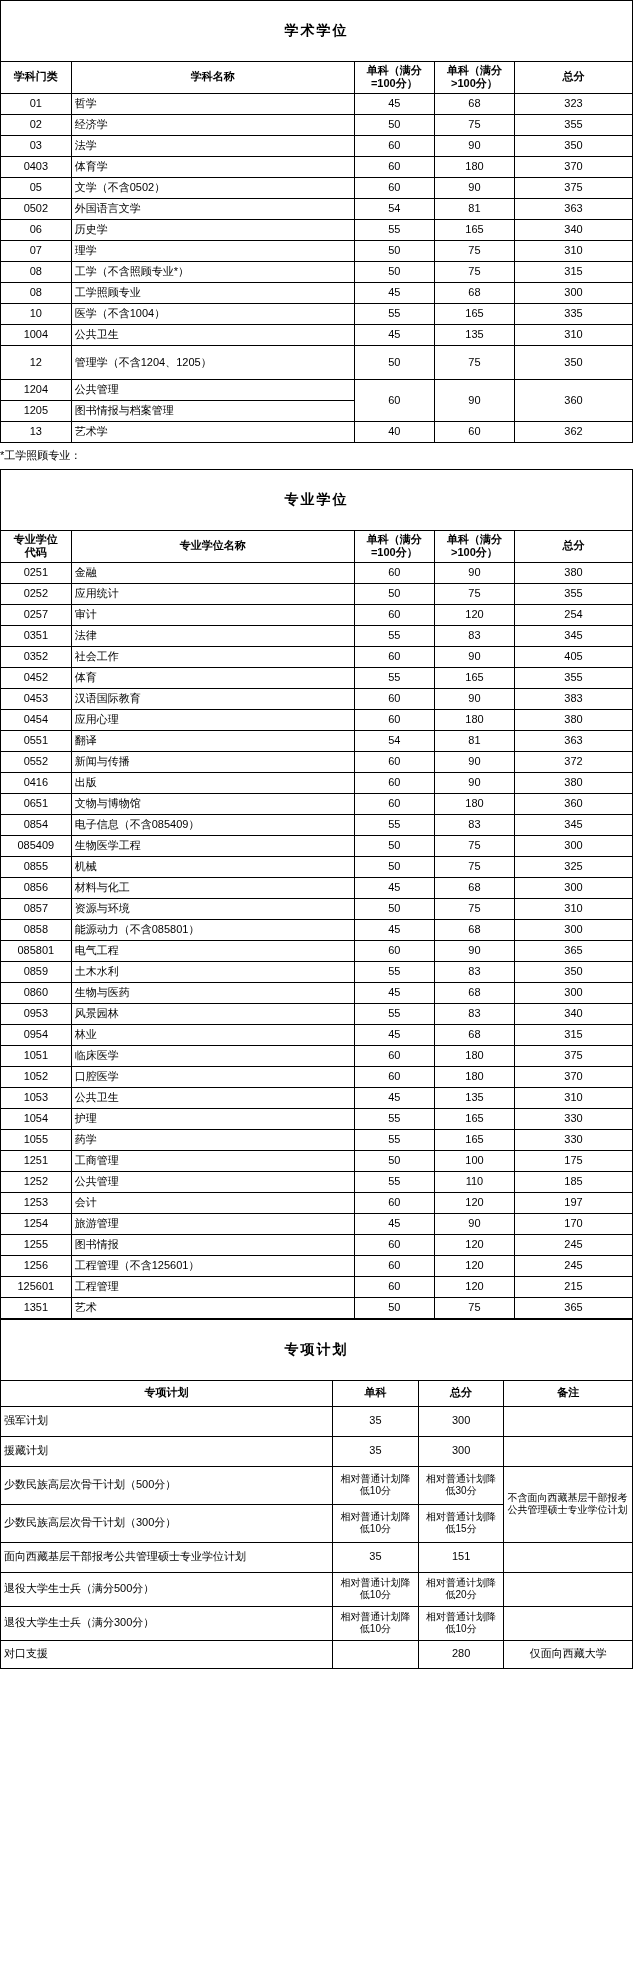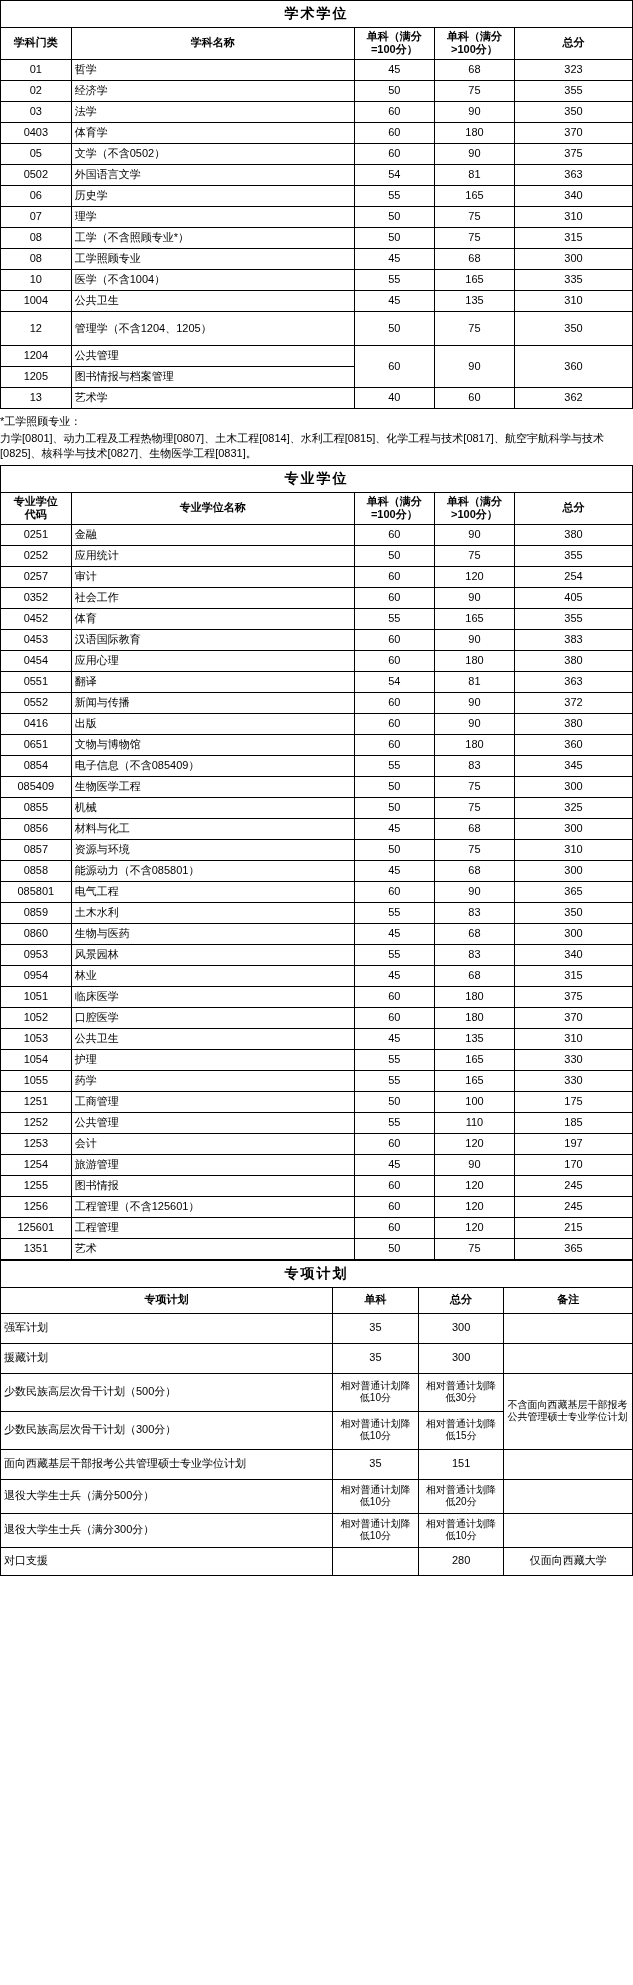--- a/index.html
+++ b/index.html
@@ -23,21 +23,21 @@
     padding: 2px 3px;
     line-height: 1.25;
     font-weight: normal;
     vertical-align: middle;
   }
   .section-title {
     text-align: center;
     font-size: 14px;
     font-weight: bold;
     letter-spacing: 2px;
-    padding: 4px 0;
+    padding: 21px 0;
     border: 1px solid #000;
   }
   .hdr td, .hdr th {
     text-align: center;
     font-weight: bold;
     font-size: 11px;
   }
   .c { text-align: center; }
   .l { text-align: left; }
   .note-block { padding: 5px 0 4px 0; }
@@ -193,21 +193,20 @@
       <td class="l">艺术学</td>
       <td class="c">40</td>
       <td class="c">60</td>
       <td class="c">362</td>
     </tr>
   </tbody>
     </table>
 
   <div class="note-block">
     <div class="note-title">*工学照顾专业：</div>
-    <div class="note-body">力学[0801]、动力工程及工程热物理[0807]、土木工程[0814]、水利工程[0815]、化学工程与技术[0817]、航空宇航科学与技术[0825]、核科学与技术[0827]、生物医学工程[0831]。</div>
   </div>
 
   <table>
     <colgroup>
       <col class="w-col1">
         <col class="w-col2">
         <col class="w-col3">
         <col class="w-col4">
         <col class="w-col5">
     </colgroup>
@@ -247,20 +246,27 @@
       <td class="c">355</td>
     </tr>
     <tr class="rowh">
       <td class="c">0257</td>
       <td class="l">审计</td>
       <td class="c">60</td>
       <td class="c">120</td>
       <td class="c">254</td>
     </tr>
     <tr class="rowh">
+      <td class="c">0351</td>
+      <td class="l">法律</td>
+      <td class="c">55</td>
+      <td class="c">83</td>
+      <td class="c">345</td>
+    </tr>
+    <tr class="rowh">
       <td class="c">0352</td>
       <td class="l">社会工作</td>
       <td class="c">60</td>
       <td class="c">90</td>
       <td class="c">405</td>
     </tr>
     <tr class="rowh">
       <td class="c">0452</td>
       <td class="l">体育</td>
       <td class="c">55</td>

